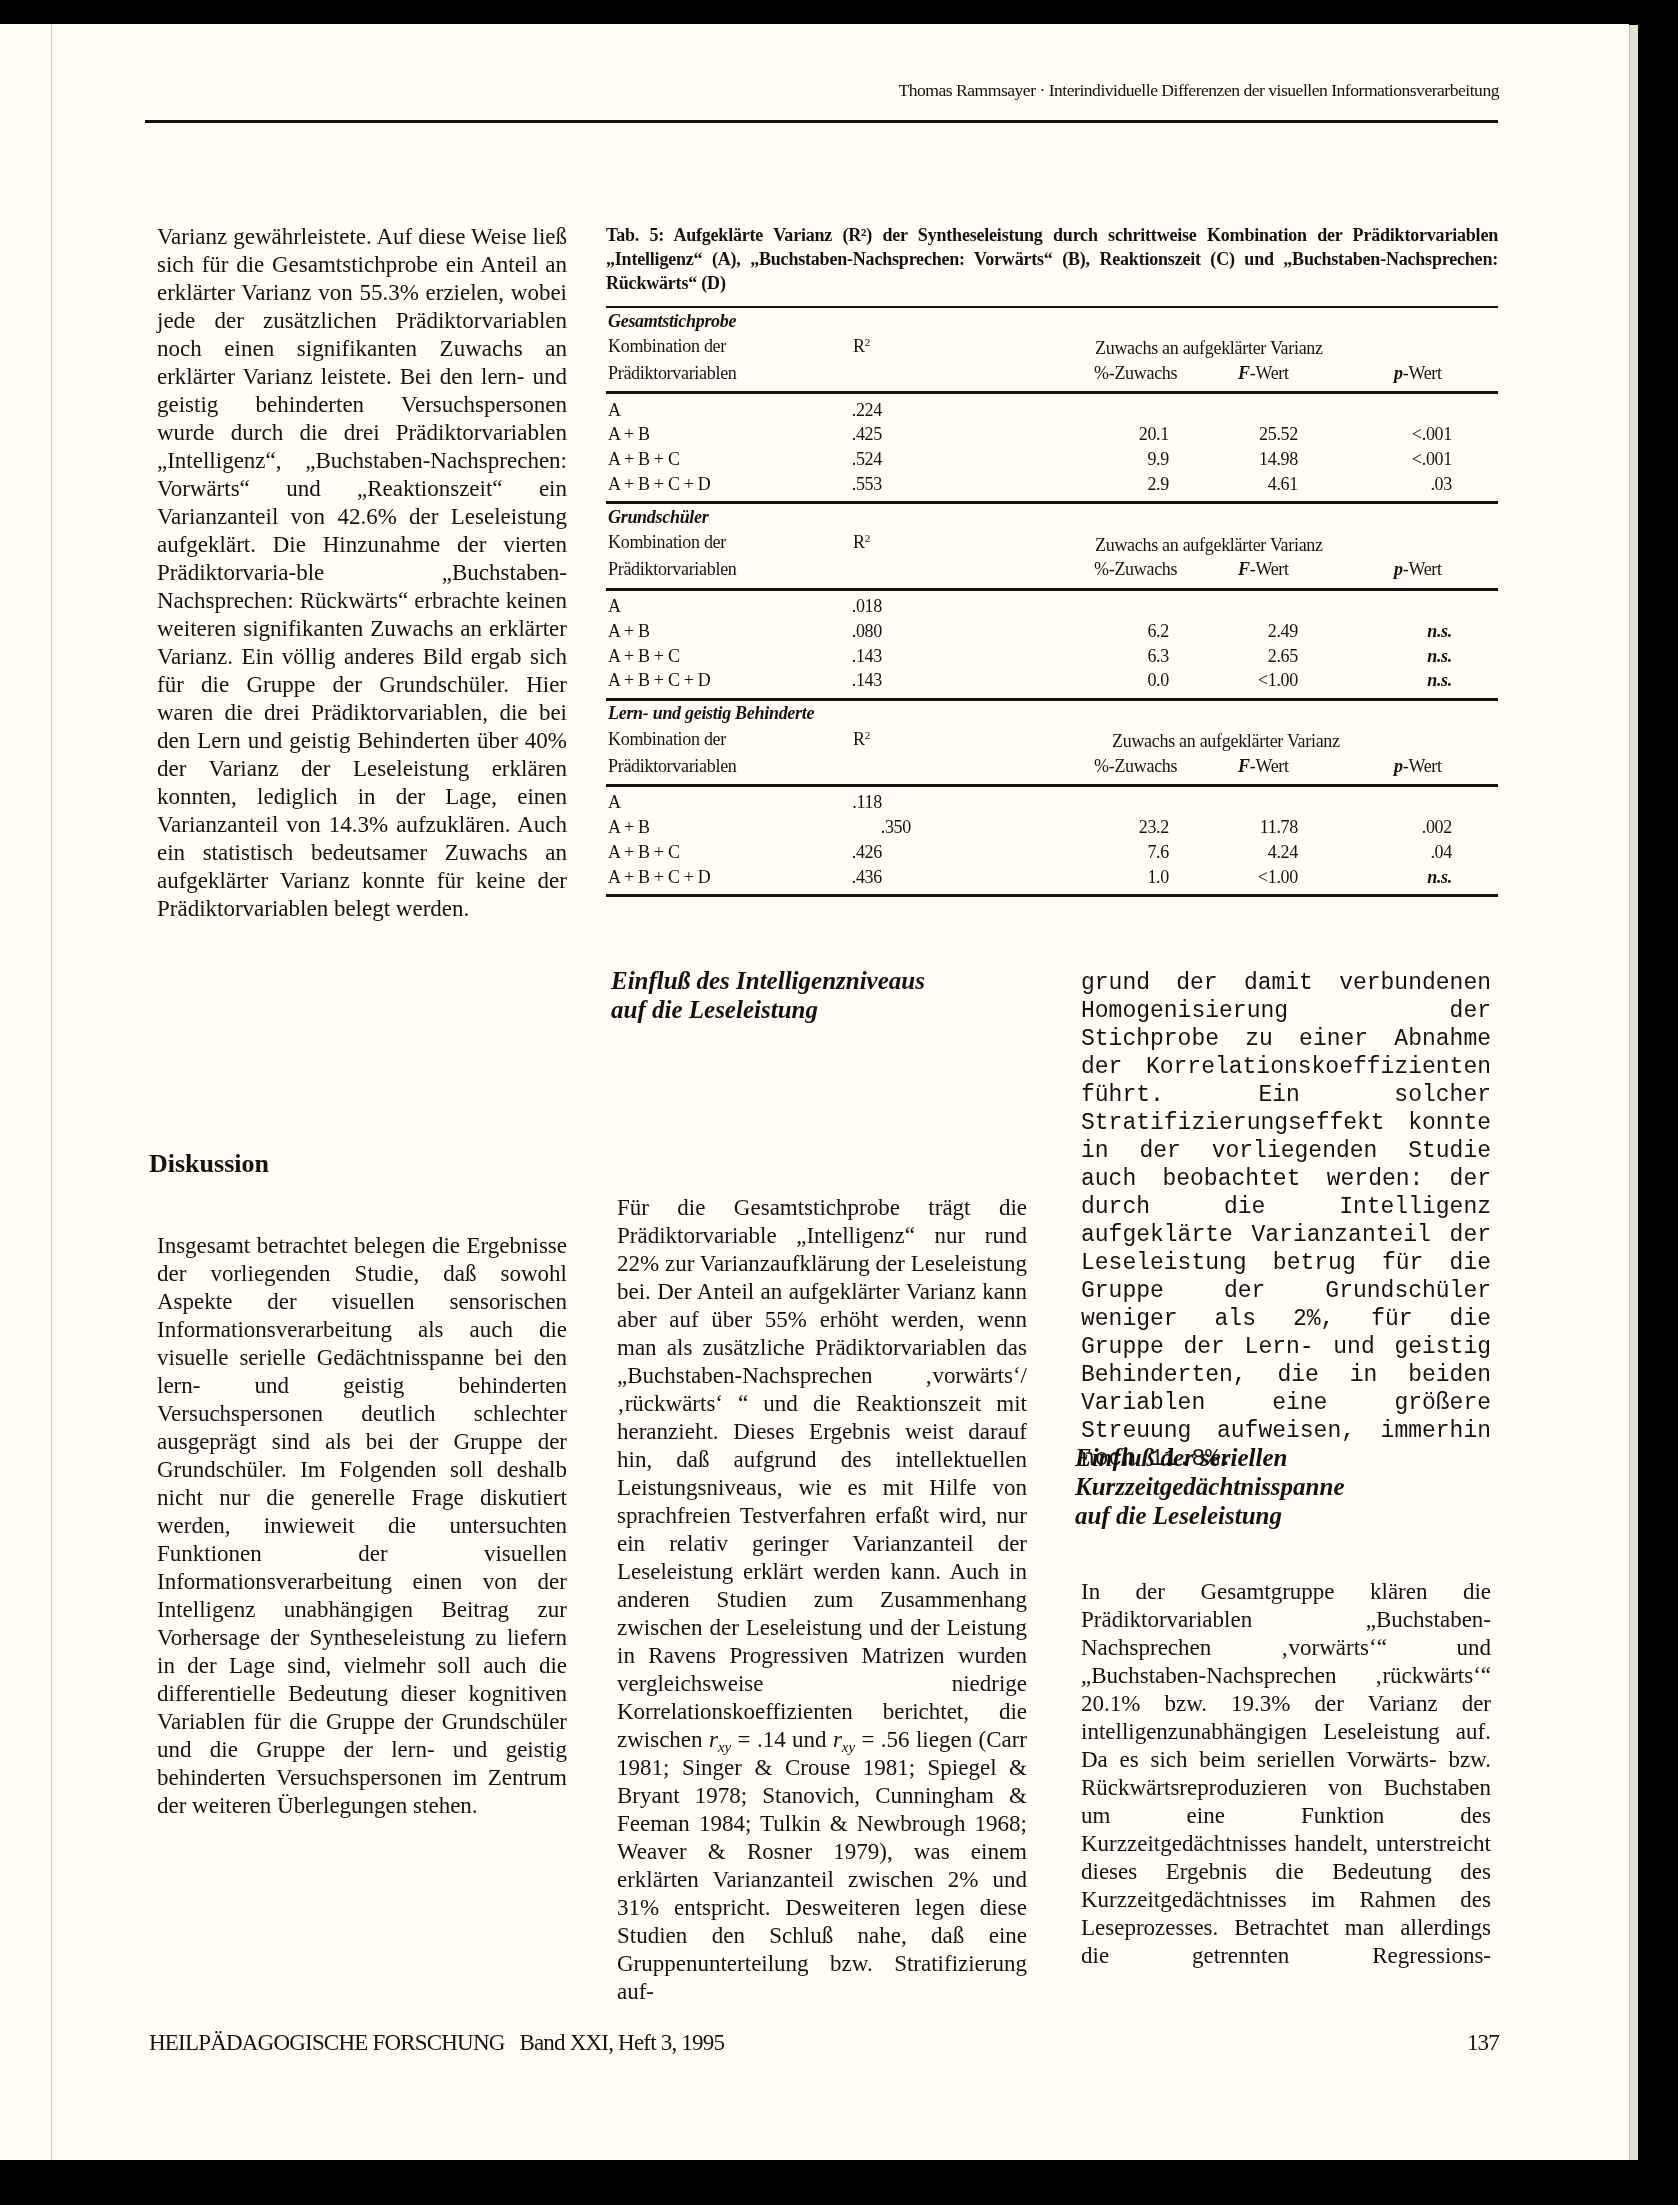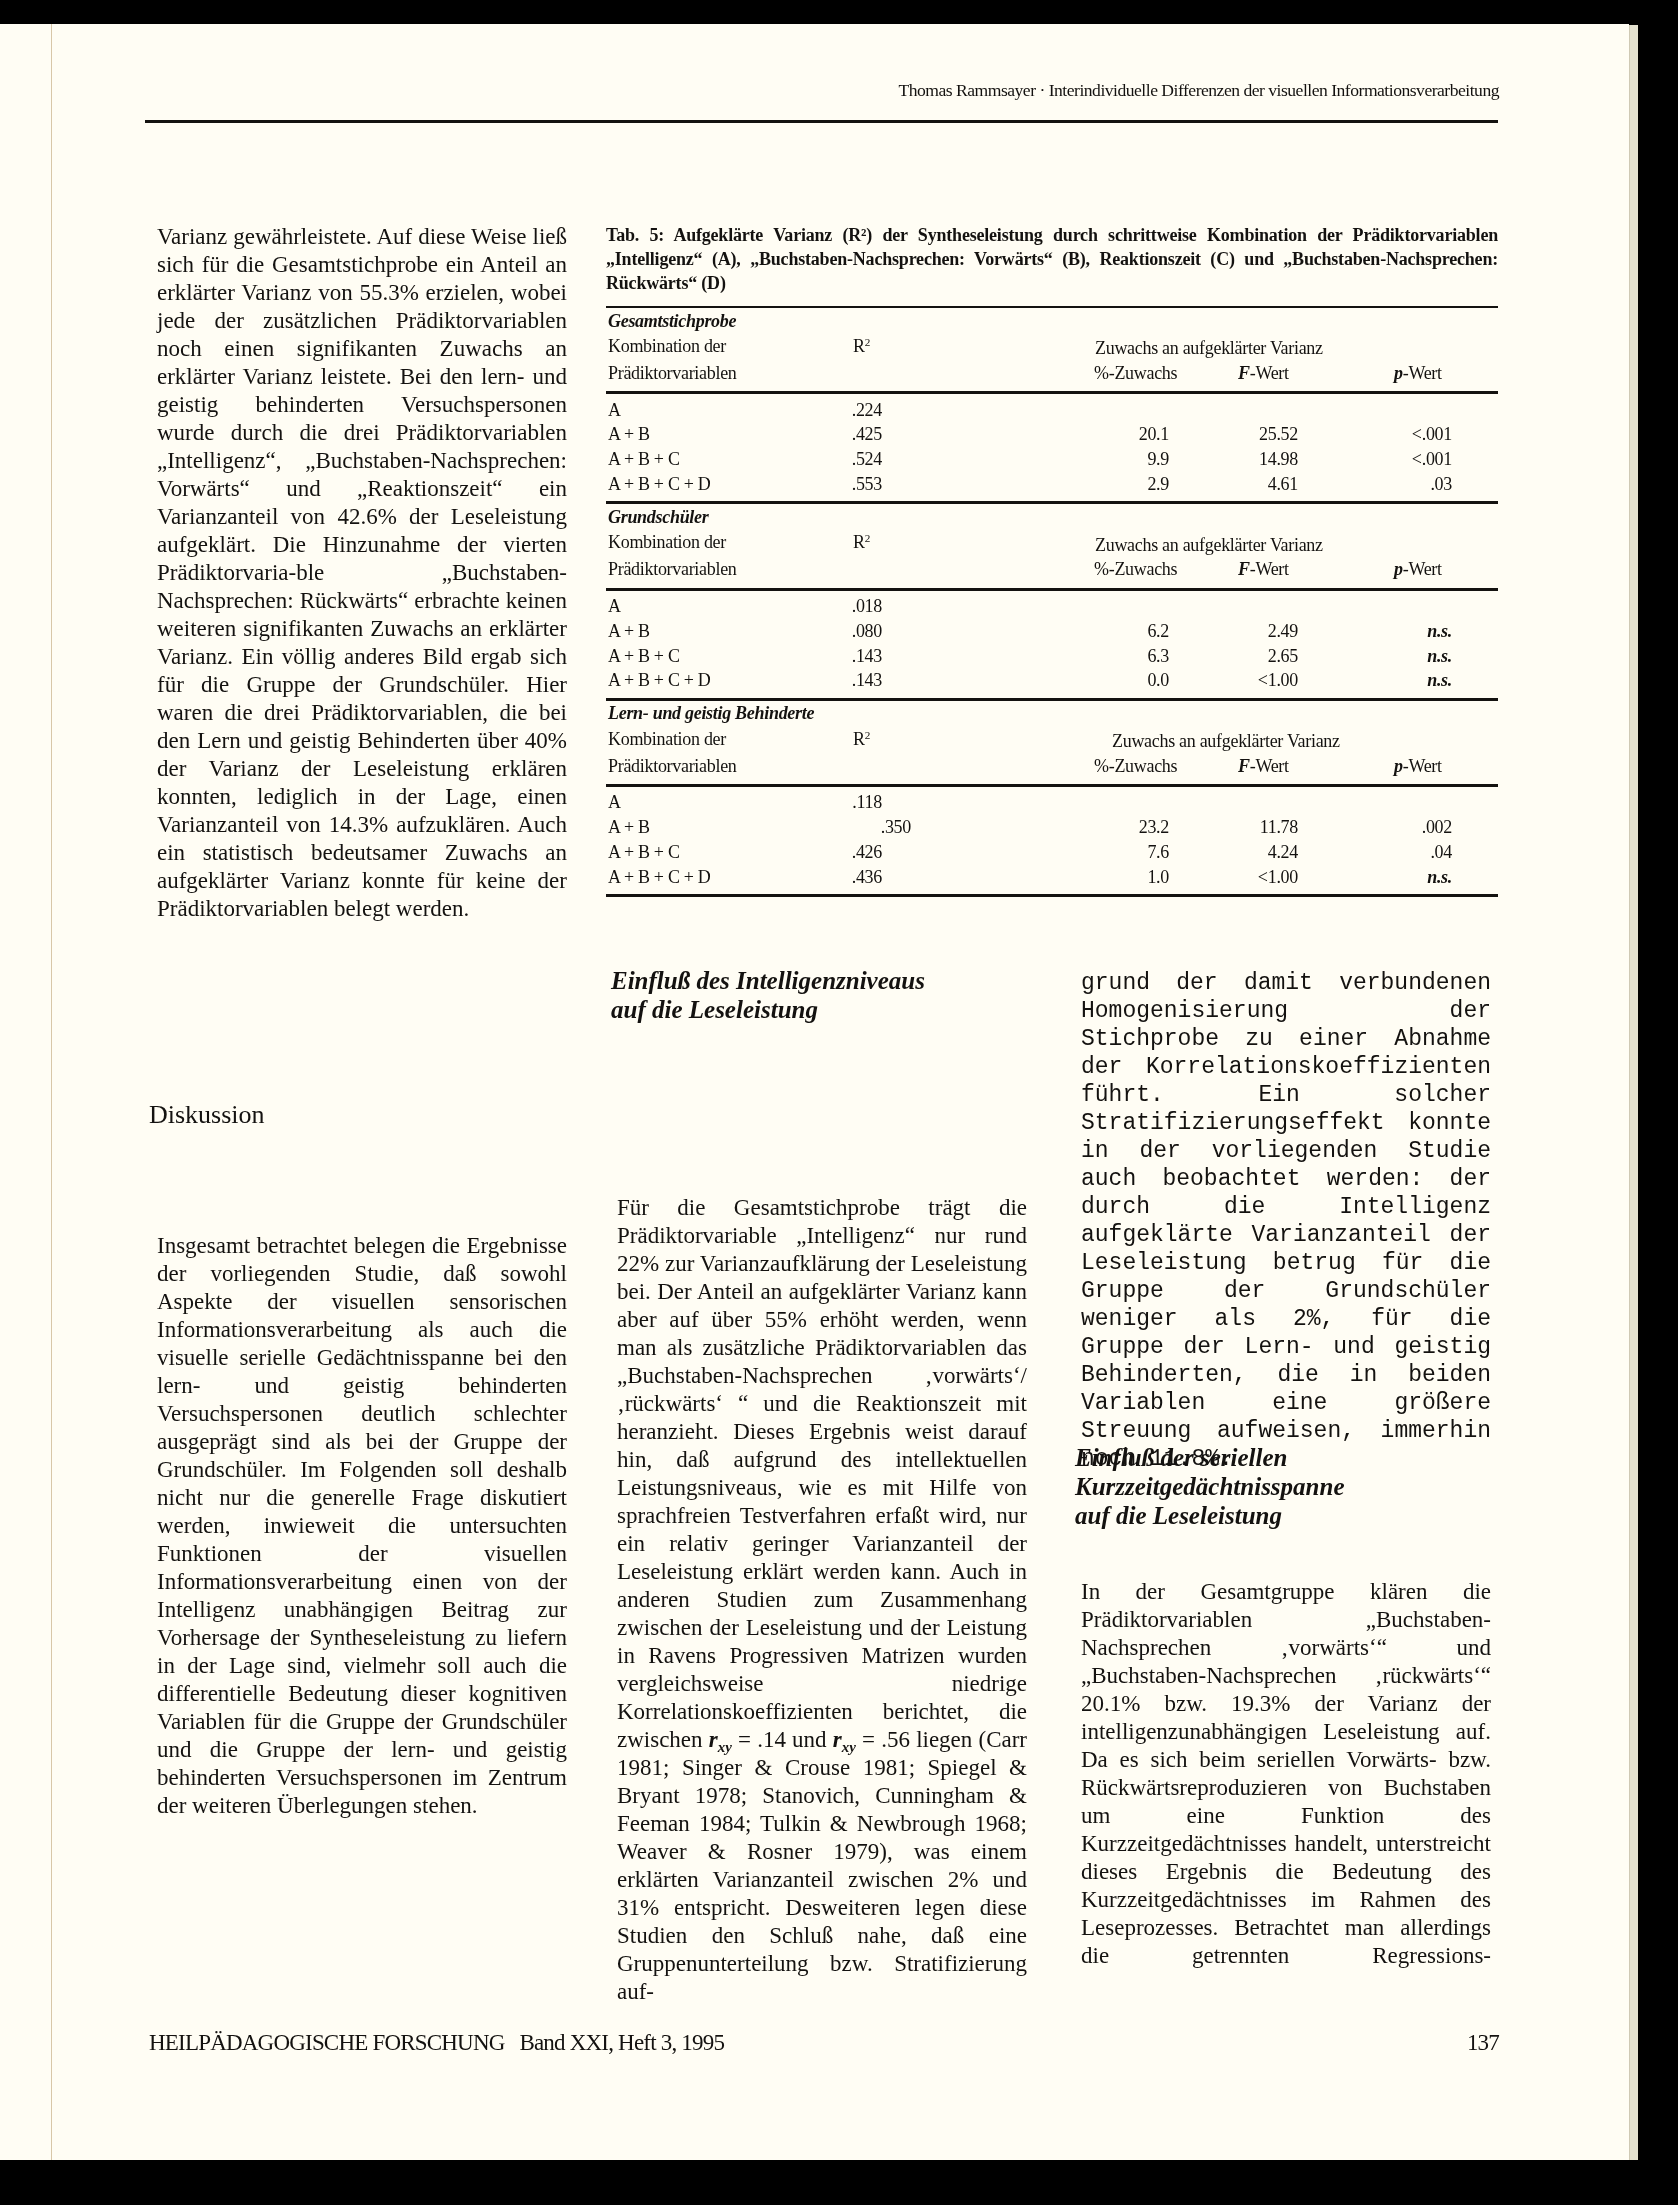--- a/index.html
+++ b/index.html
@@ -53,25 +53,25 @@
     text-align: justify;
     hyphens: manual;
   }
   .col p { margin: 8px; }
   .col-left { left: 149px; top: 215px; width: 426px; }
   .col-mid { left: 609px; top: 1186px; width: 426px; }
   .col-right { left: 1073px; top: 961px; width: 426px; font-family: Liberation Mono, monospace; }
   .col-right2 { left: 1073px; top: 1570px; width: 426px; }
 
   .heading-bold {
-    font-weight: normal;
+    font-weight: bold;
     font-size: 26px;
     margin: 0;
     position: absolute;
-    left: 149px; top: 1100px;
+    left: 149px; top: 1149px;
   }
   .heading-italic {
     font-style: italic;
     font-size: 25px;
     line-height: 29px;
     margin: 2px;
     position: absolute;
     white-space: pre-line;
   }
   .h-mid { left: 609px; top: 964px; }
@@ -98,21 +98,21 @@
     background: #141210;
   }
   .tbl-text {
     position: absolute;
     font-size: 18px;
     letter-spacing: -0.3px;
     white-space: nowrap;
   }
   .it { font-style: italic; font-weight: bold; }
   sup { font-size: 0.62em; vertical-align: 0.55em; line-height: 0; }
-  .rxy { font-style: italic; font-weight: bold; }
+  .rxy { font-style: italic; }
   .rxy sub { font-size: 0.65em; vertical-align: -0.35em; line-height: 0; }
 
   .footer {
     position: absolute;
     left: 149px; top: 2030px;
     width: 1350px;
     font-size: 23px;
     letter-spacing: -0.8px;
   }
   .footer .pg { position: absolute; right: 0; top: 0; }

